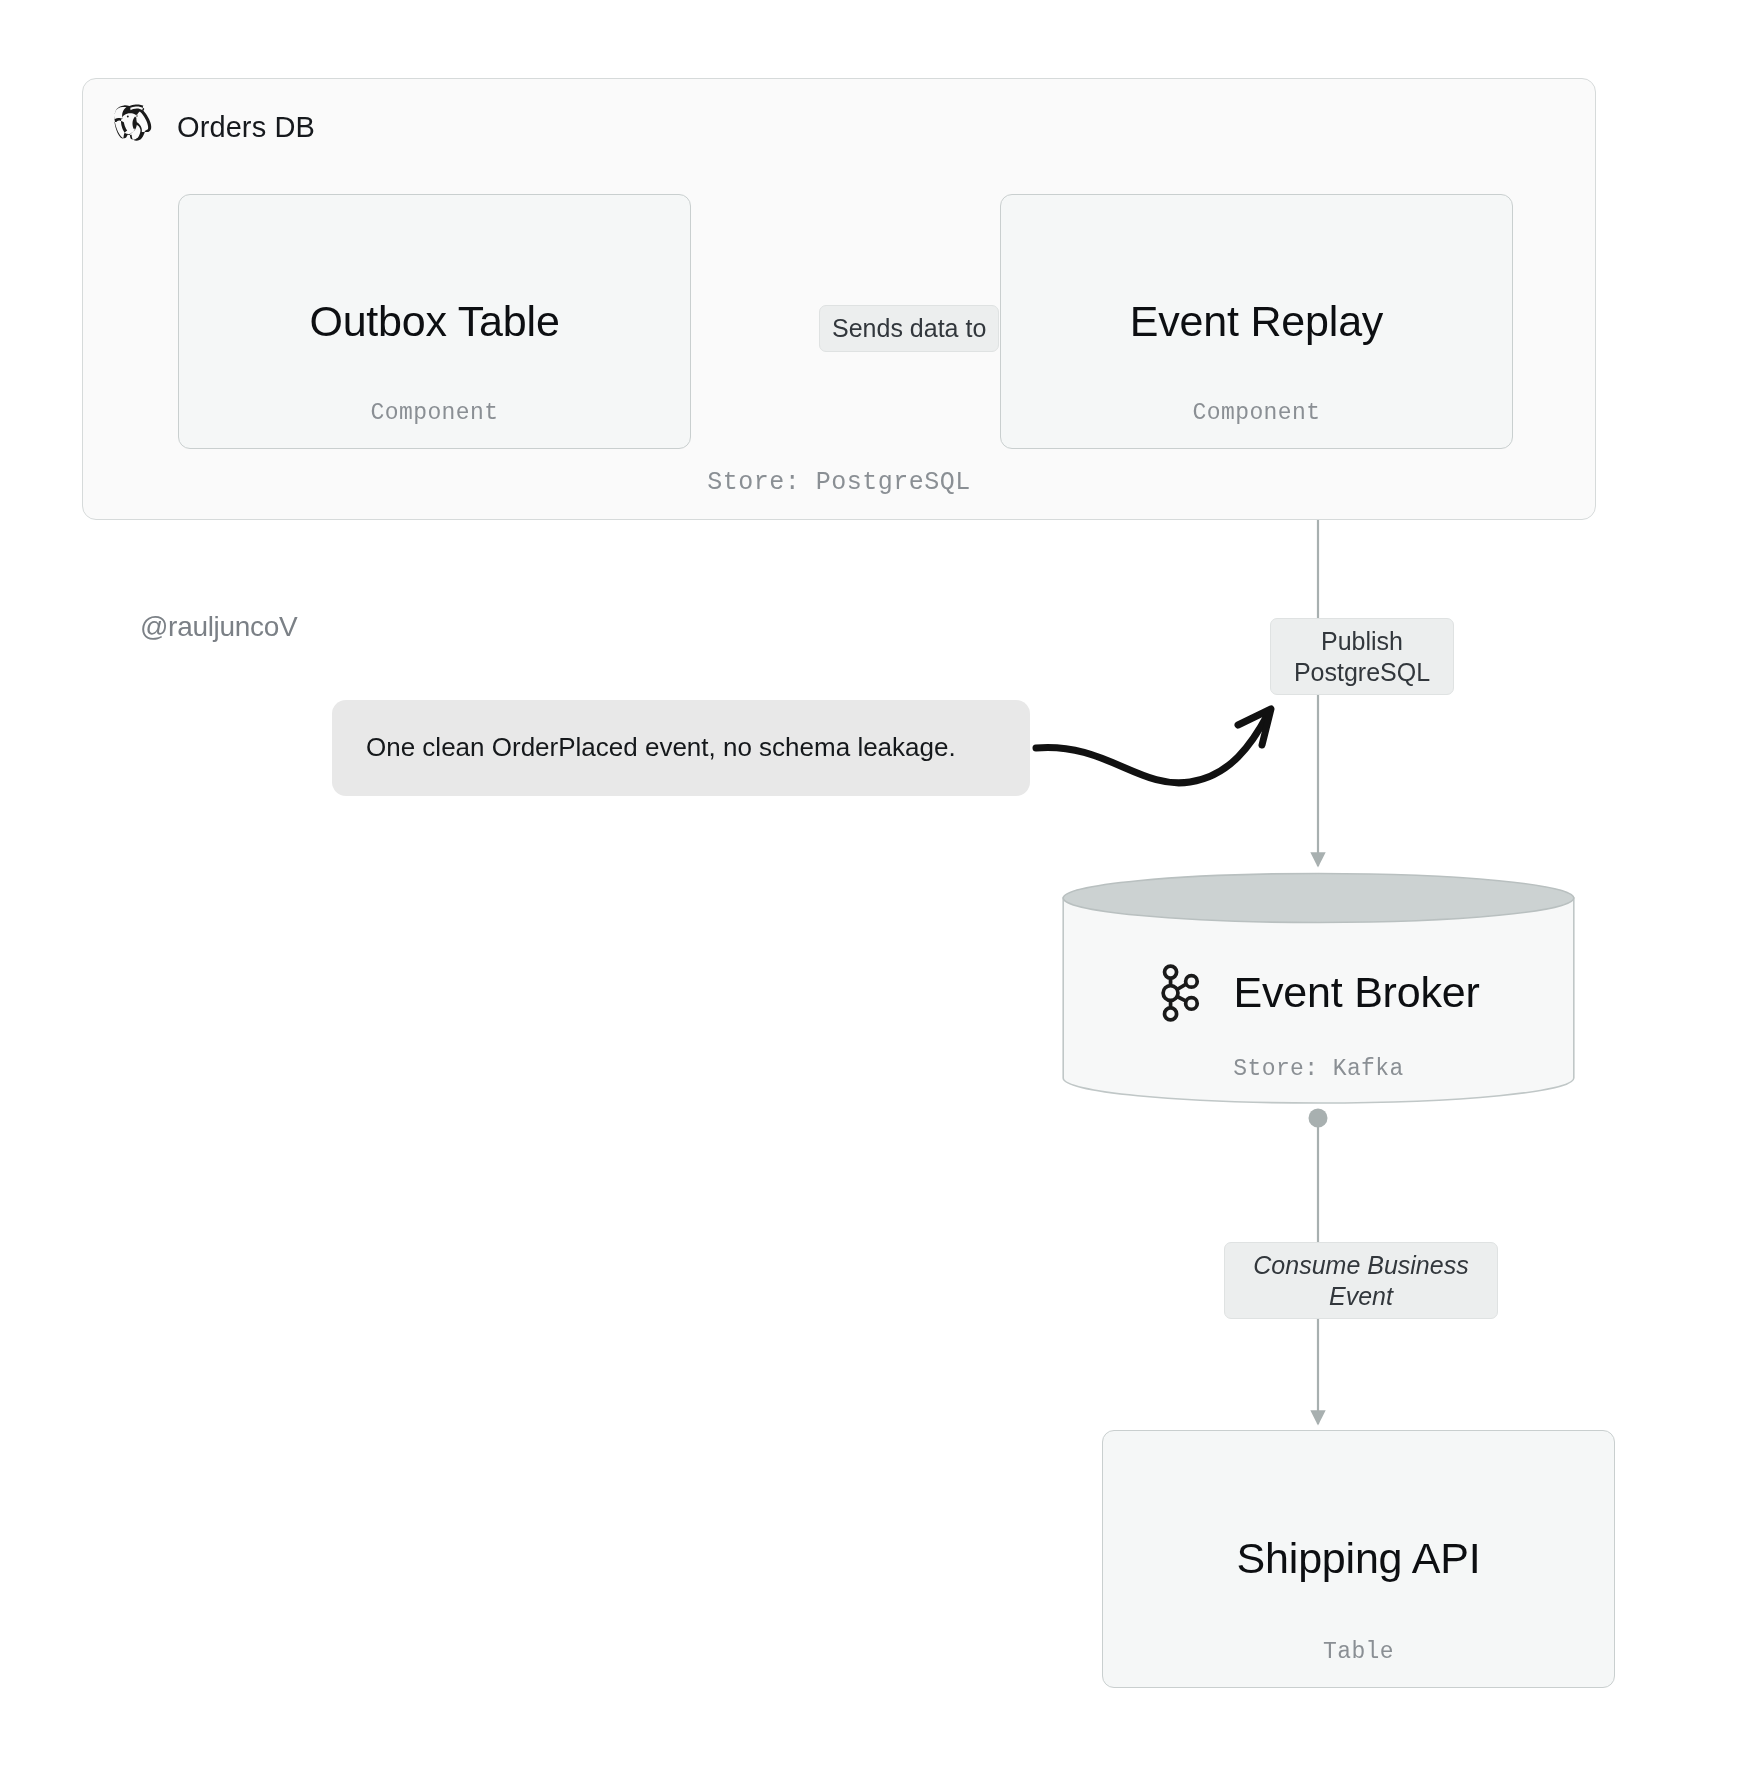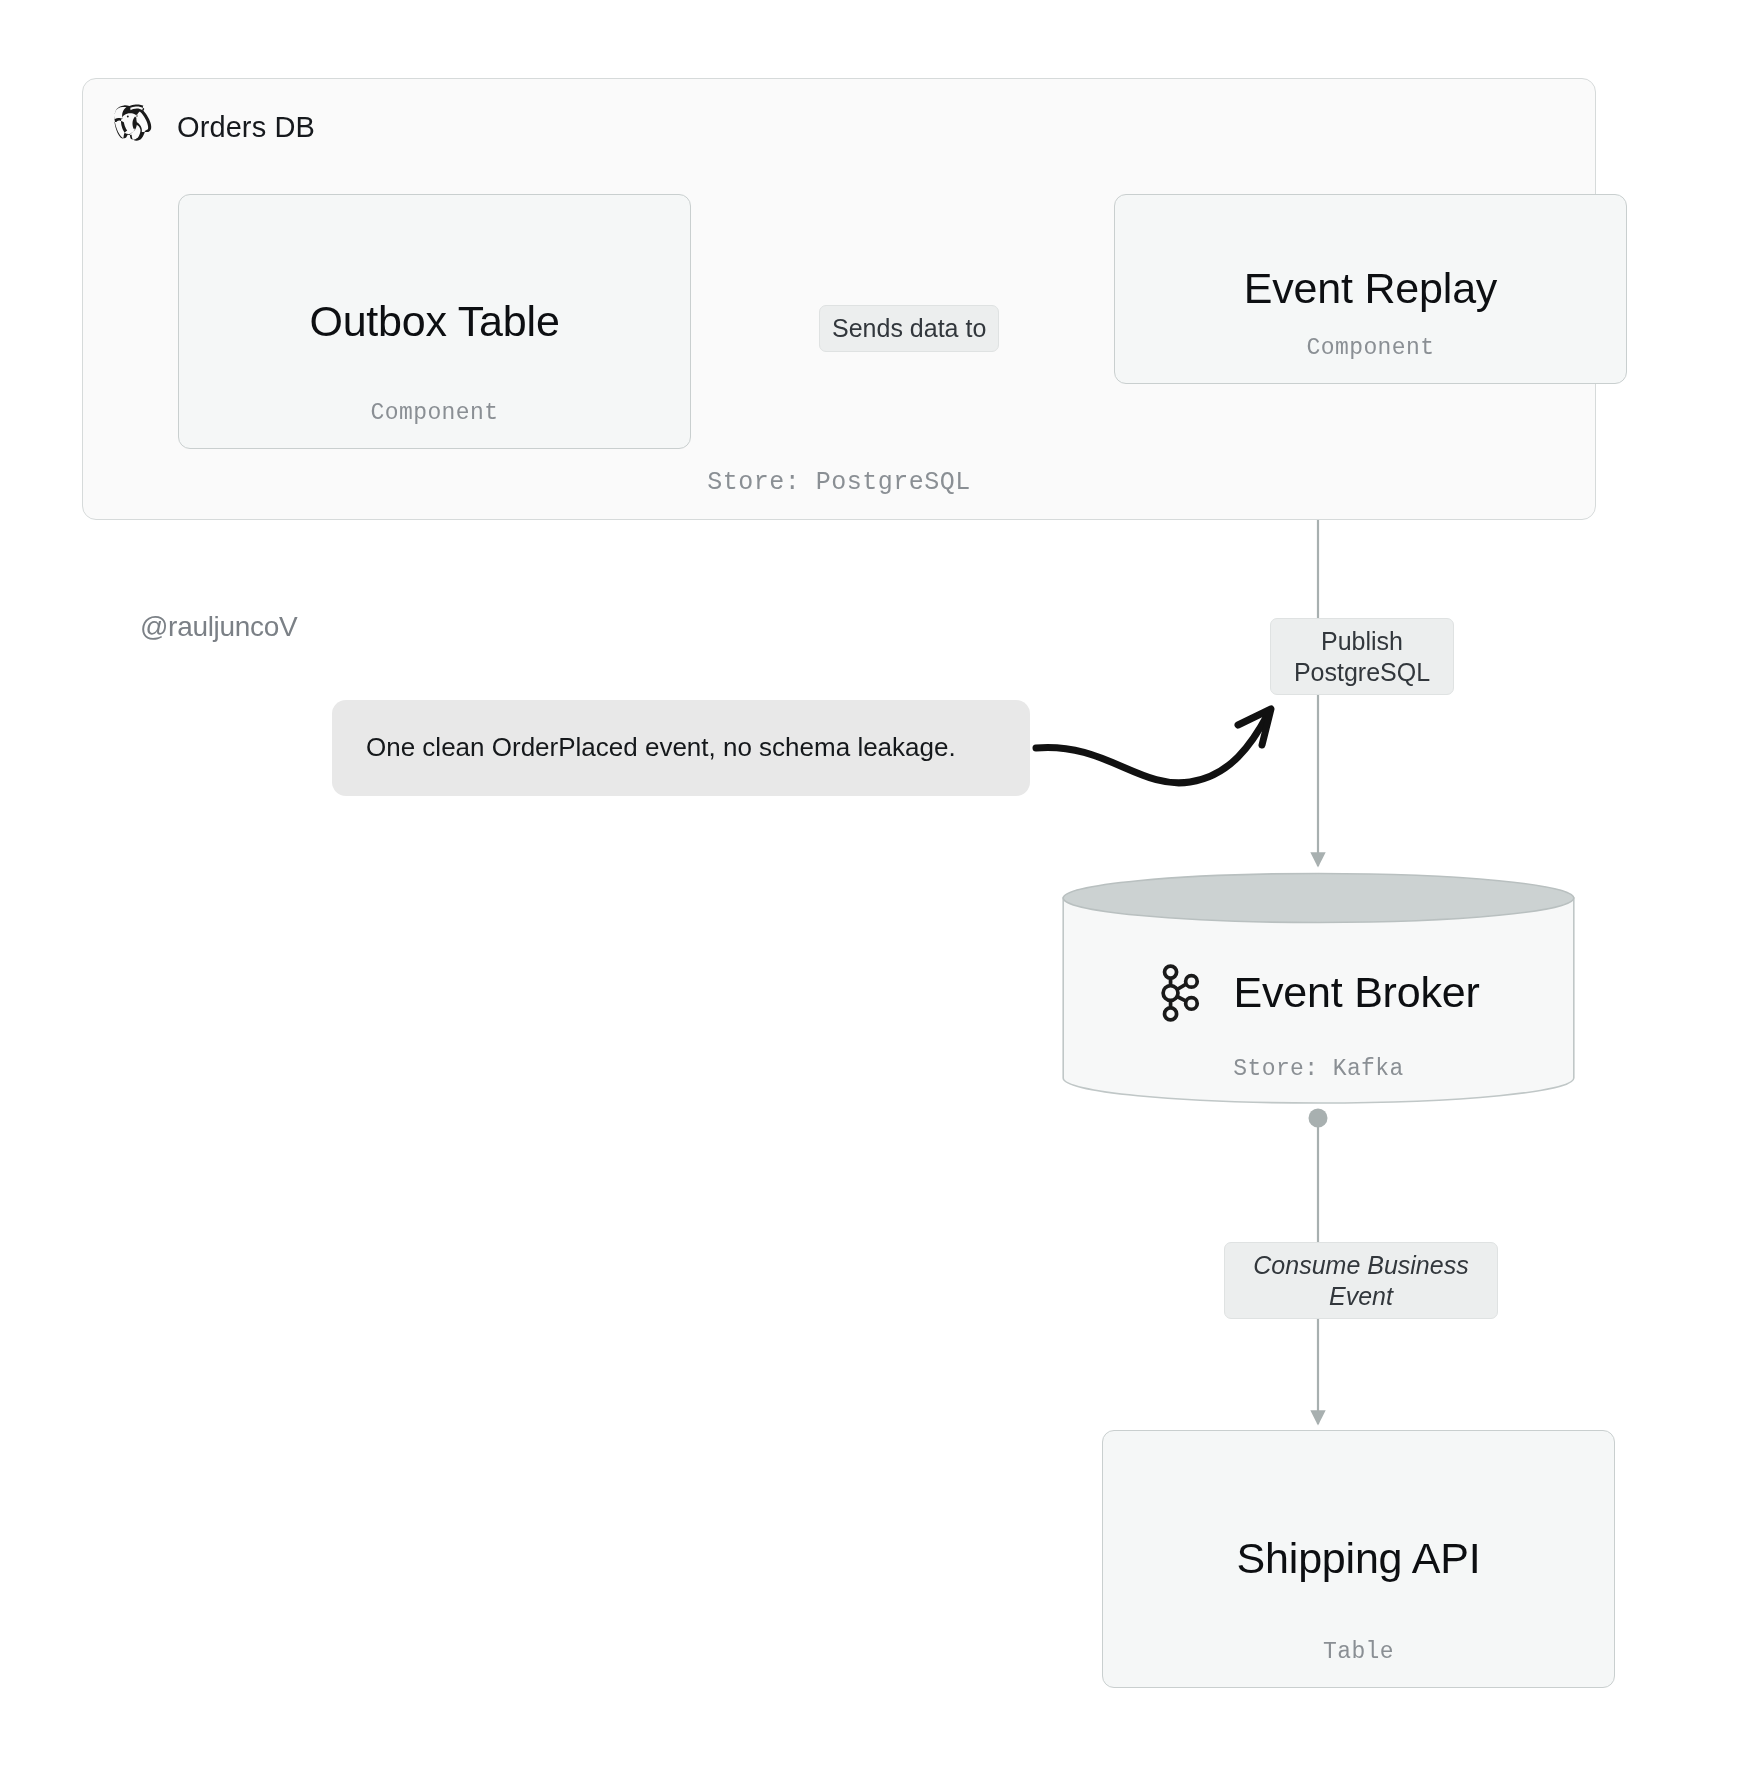--- a/index.html
+++ b/index.html
@@ -88,21 +88,21 @@
     right: 0;
     bottom: 22px;
     text-align: center;
     font-family: "Liberation Mono", "DejaVu Sans Mono", monospace;
     font-size: 23px;
     color: #8a8f94;
     letter-spacing: 0.4px;
   }
 
   #node-outbox  { left: 178px;  top: 194px;  width: 513px;  height: 255px; }
-  #node-replay  { left: 1114px; top: 194px;  width: 513px;  height: 190px; }
+  #node-replay  { left: 1000px; top: 194px;  width: 513px;  height: 255px; }
   #node-shipping{ left: 1102px; top: 1430px; width: 513px;  height: 258px; }
 
   
   #node-broker {
     position: absolute;
     left: 1062px;
     top: 872px;
     width: 513px;
     height: 232px;
   }

